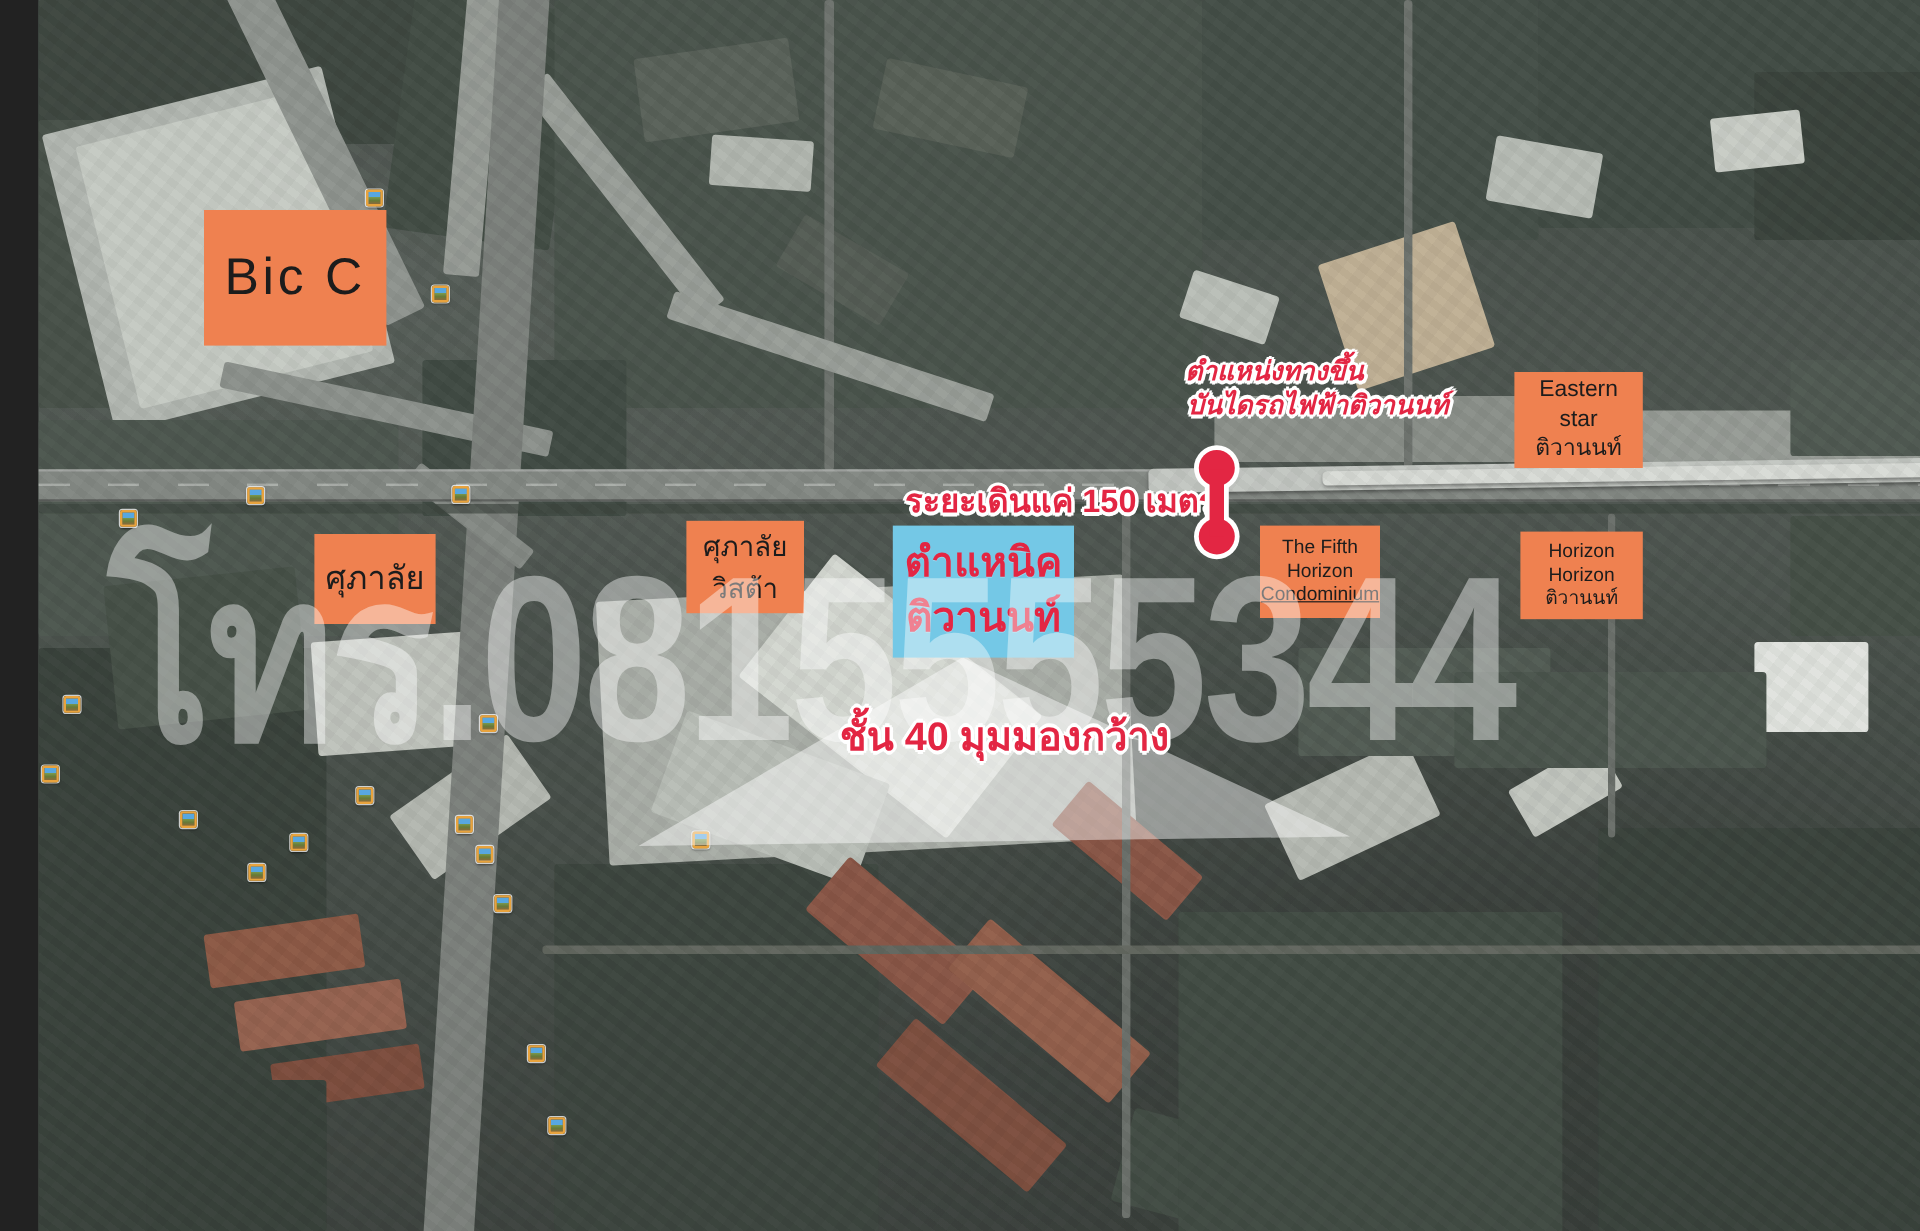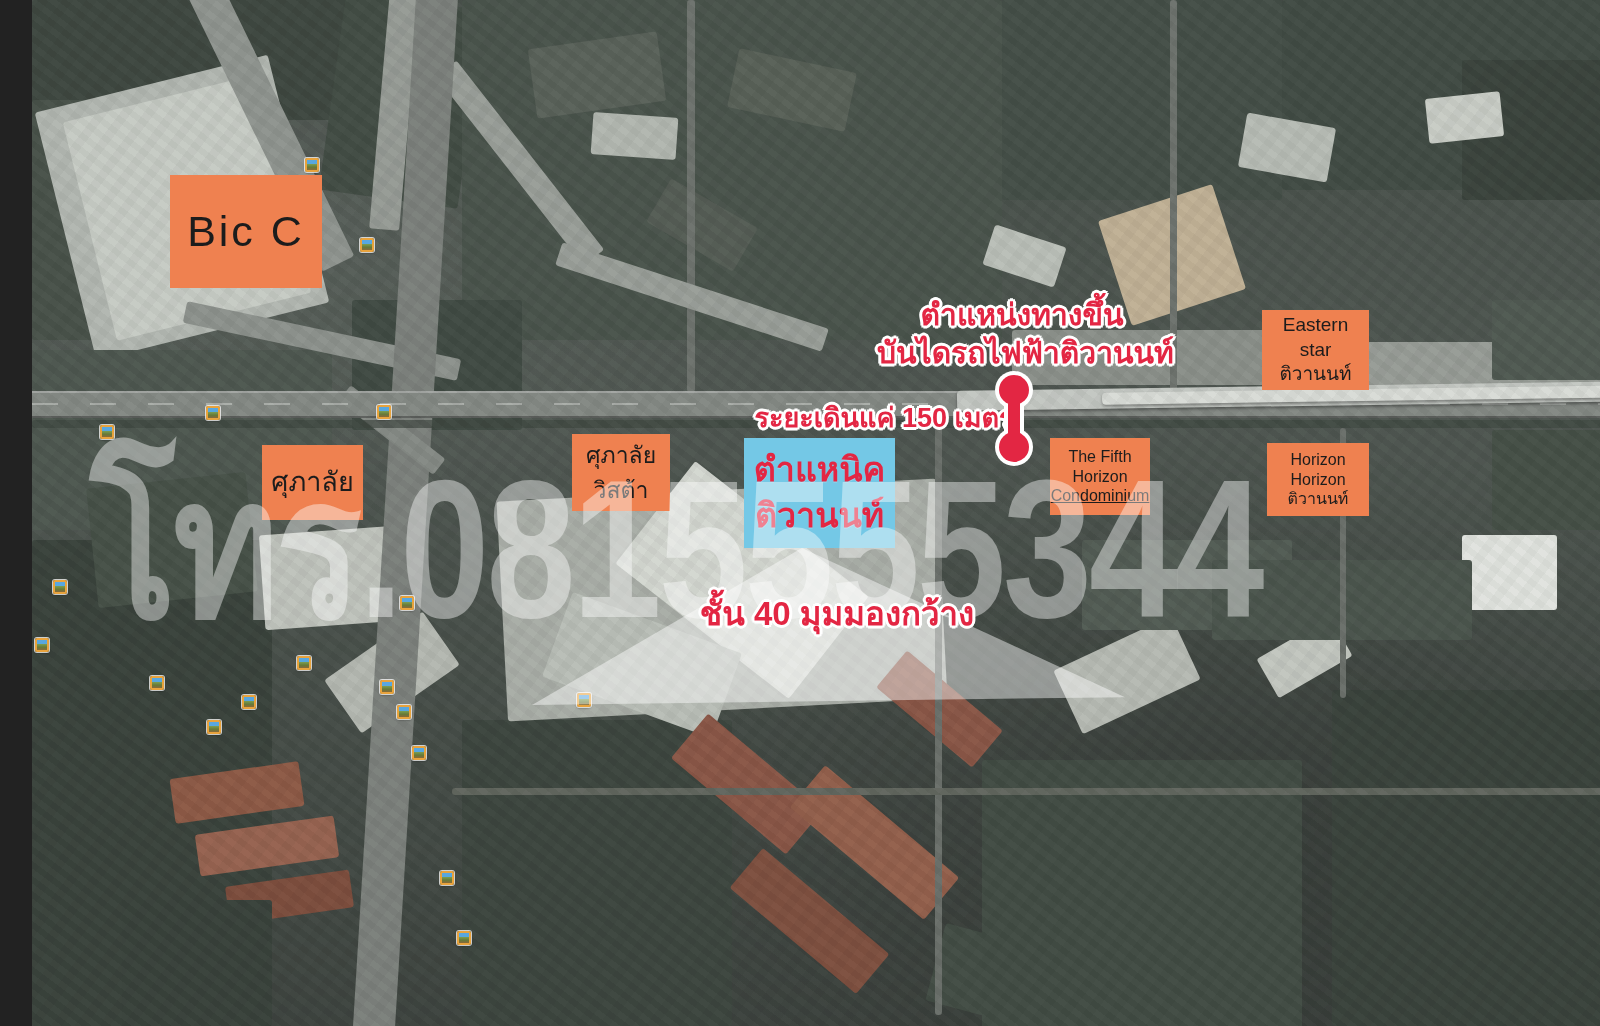--- a/index.html
+++ b/index.html
@@ -57,21 +57,21 @@
     font-size:34px;font-weight:700;color:var(--accent-red);line-height:1.35;
     text-shadow:0 1px 0 rgba(255,255,255,.25);
   }
   
   .red-note{
     color:var(--accent-red);font-weight:700;text-align:center;white-space:nowrap;
     text-shadow:
       -2px -2px 0 #fff, 2px -2px 0 #fff, -2px 2px 0 #fff, 2px 2px 0 #fff,
       0 -3px 0 #fff, 0 3px 0 #fff, -3px 0 0 #fff, 3px 0 0 #fff;
   }
-  .note-station{left:845px;top:296px;width:290px;font-size:30px;line-height:1.27;}
+  .note-station{left:885px;top:296px;width:290px;font-size:22px;line-height:1.27;font-style:italic;}
   .note-walk{left:722px;top:396px;width:260px;font-size:27px;}
   .note-view{left:545px;top:592px;width:520px;font-size:33px;line-height:1.33;}
   
   .view-triangle{
     left:500px;top:548px;width:593px;height:157px;
     background:rgba(255,255,255,.45);
     clip-path:polygon(45.5% 0, 0 100%, 100% 95%);
   }
   
   .watermark{
@@ -218,21 +218,21 @@
   <div class="box box-orange small-label" style="left:1235px;top:443px;width:102px;height:73px;">
     <span style="position:static;">Horizon</span>
     <span style="position:static;text-align:center;">Horizon</span>
     <span style="position:static;">ติวานนท์</span>
   </div>
 
   <div class="watermark" style="color: rgba(255, 255, 255, 0.42);">โทร.0815555344</div>
 
   <div class="red-note note-station">
     <div style="position:static;">ตำแหน่งทางขึ้น</div>
-    <div style="position:static;">บันไดรถไฟฟ้าติวานนท์</div>
+    <div style="position:static;text-align:right;">บันไดรถไฟฟ้าติวานนท์</div>
   </div>
 
   <div class="red-note note-walk">ระยะเดินแค่ 150 เมตร</div>
 
   <div class="marker-wrap">
     <div class="w-circ" style="left:0;top:0;"></div>
     <div class="w-circ" style="left:0;top:57px;"></div>
     <div class="w-bar"></div>
     <div class="r-circ" style="left:4px;top:4px;"></div>
     <div class="r-circ" style="left:4px;top:61px;"></div>

